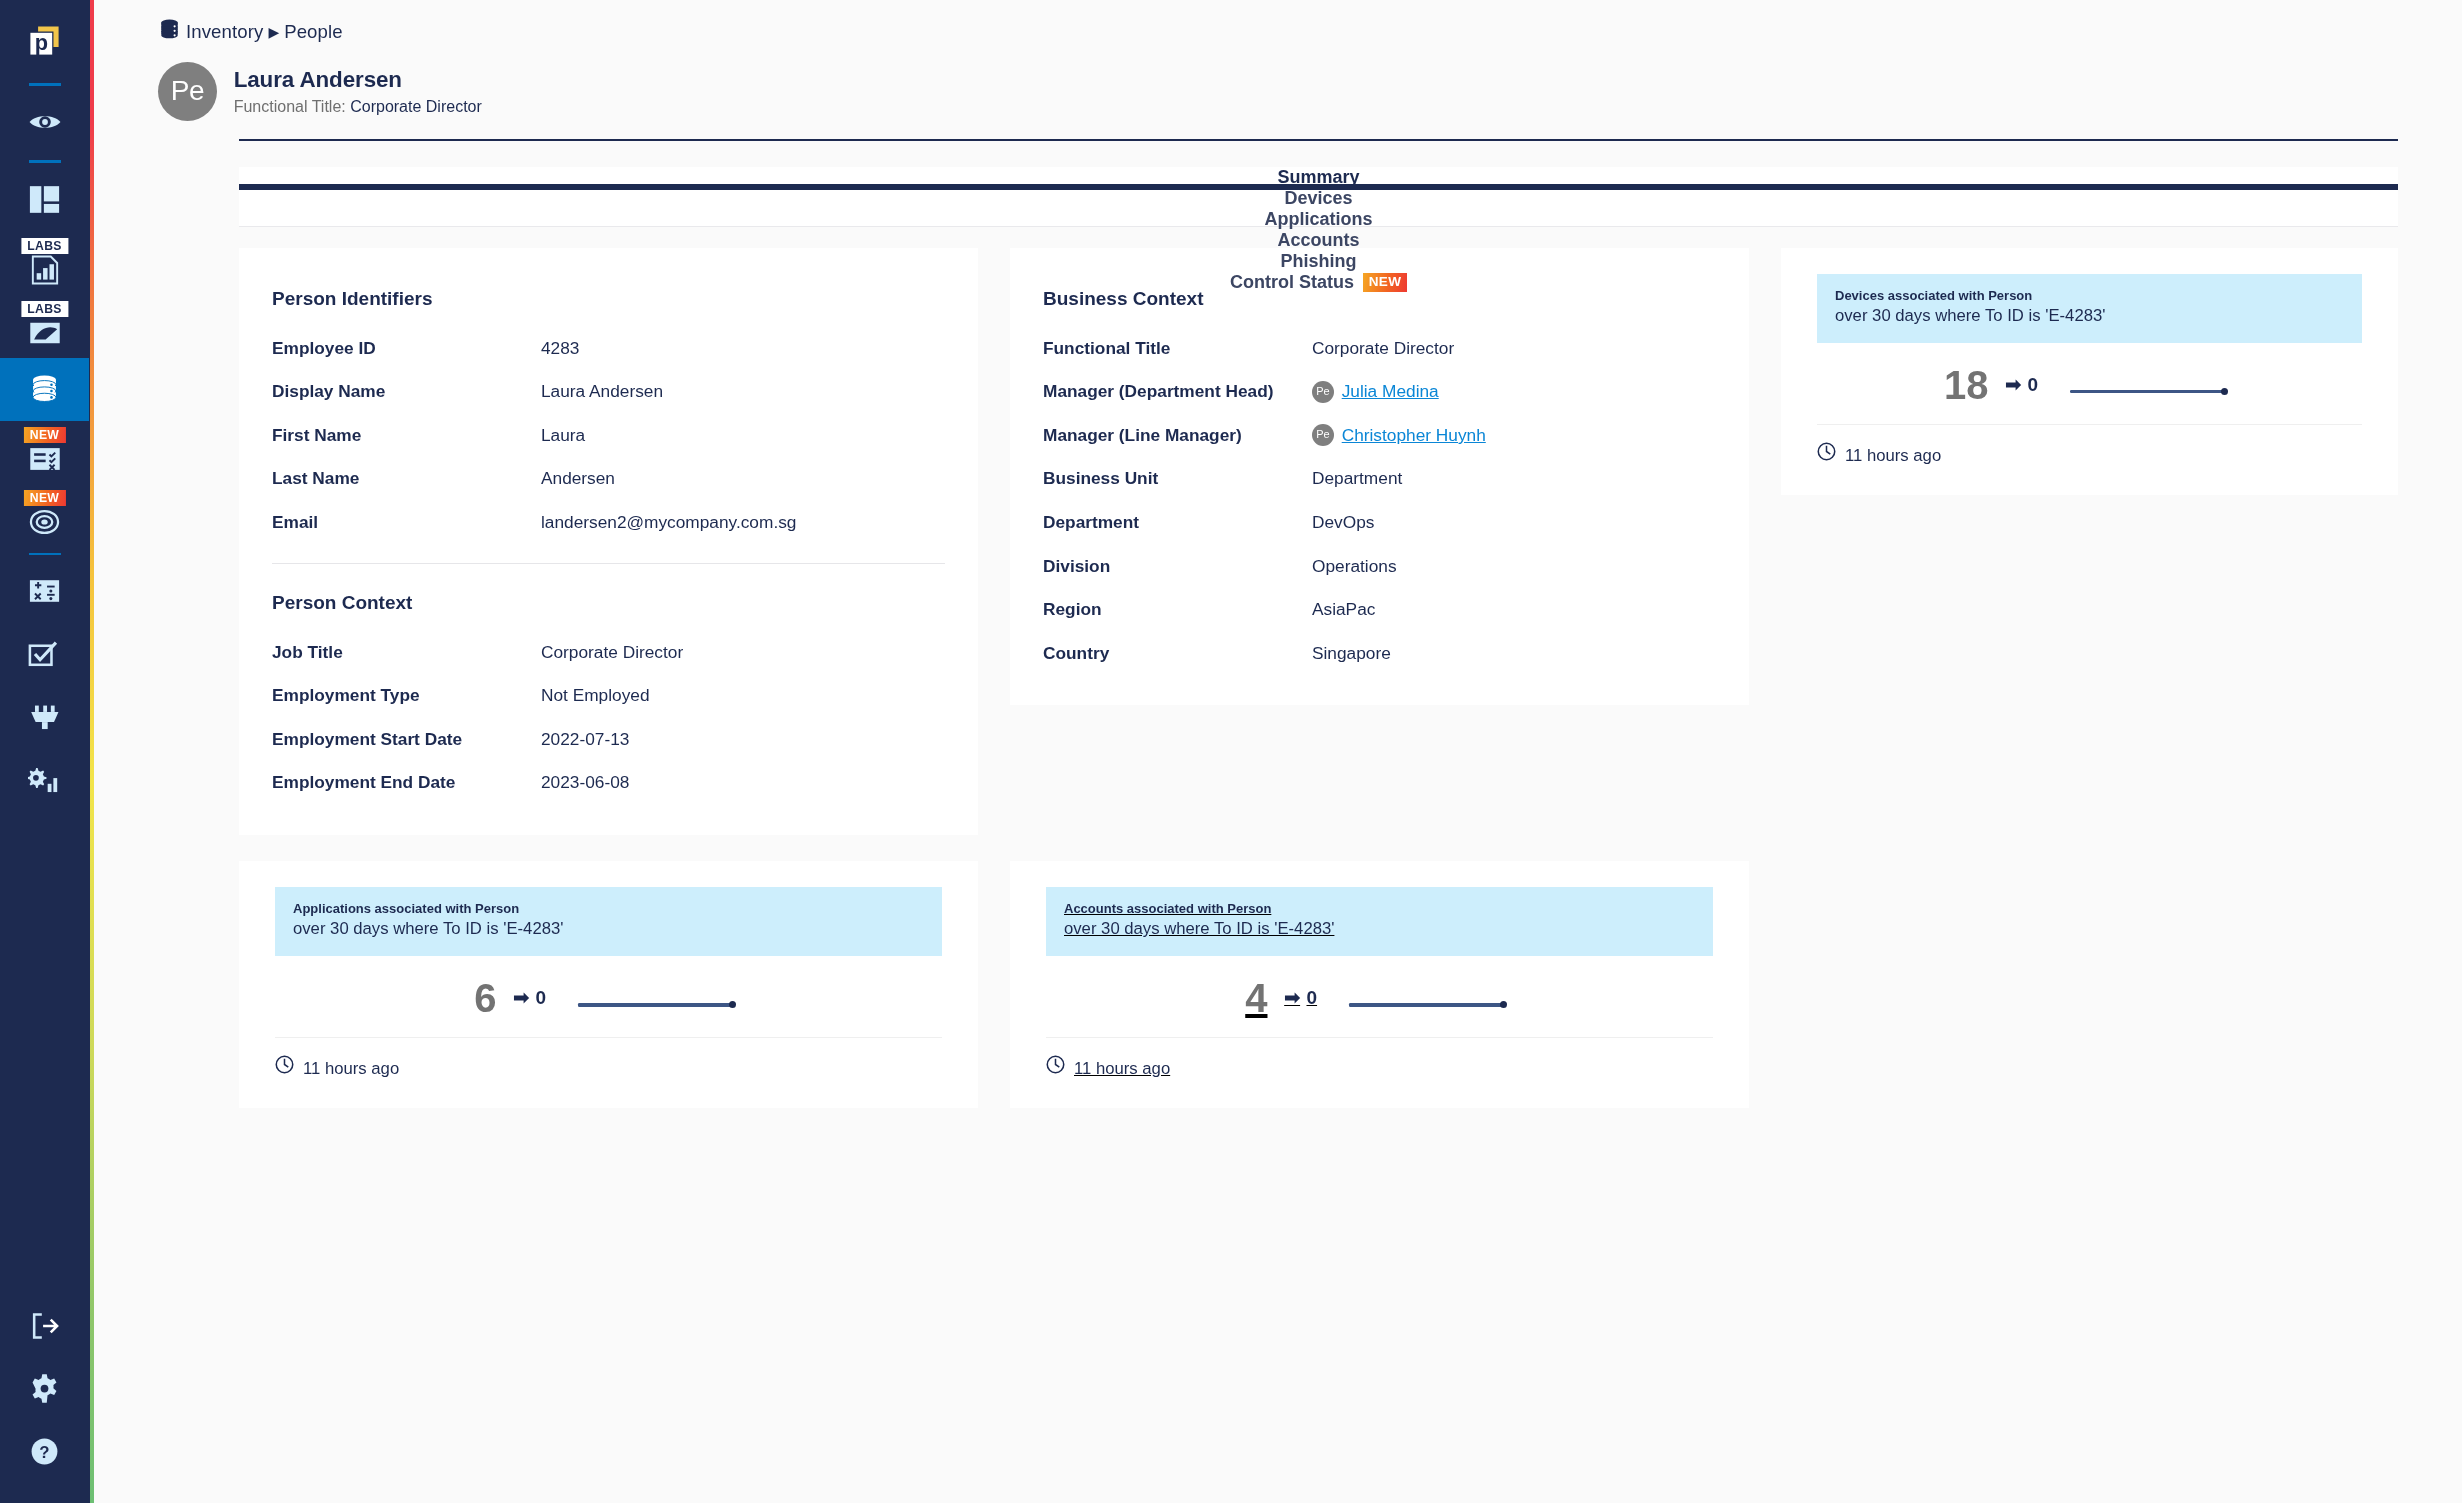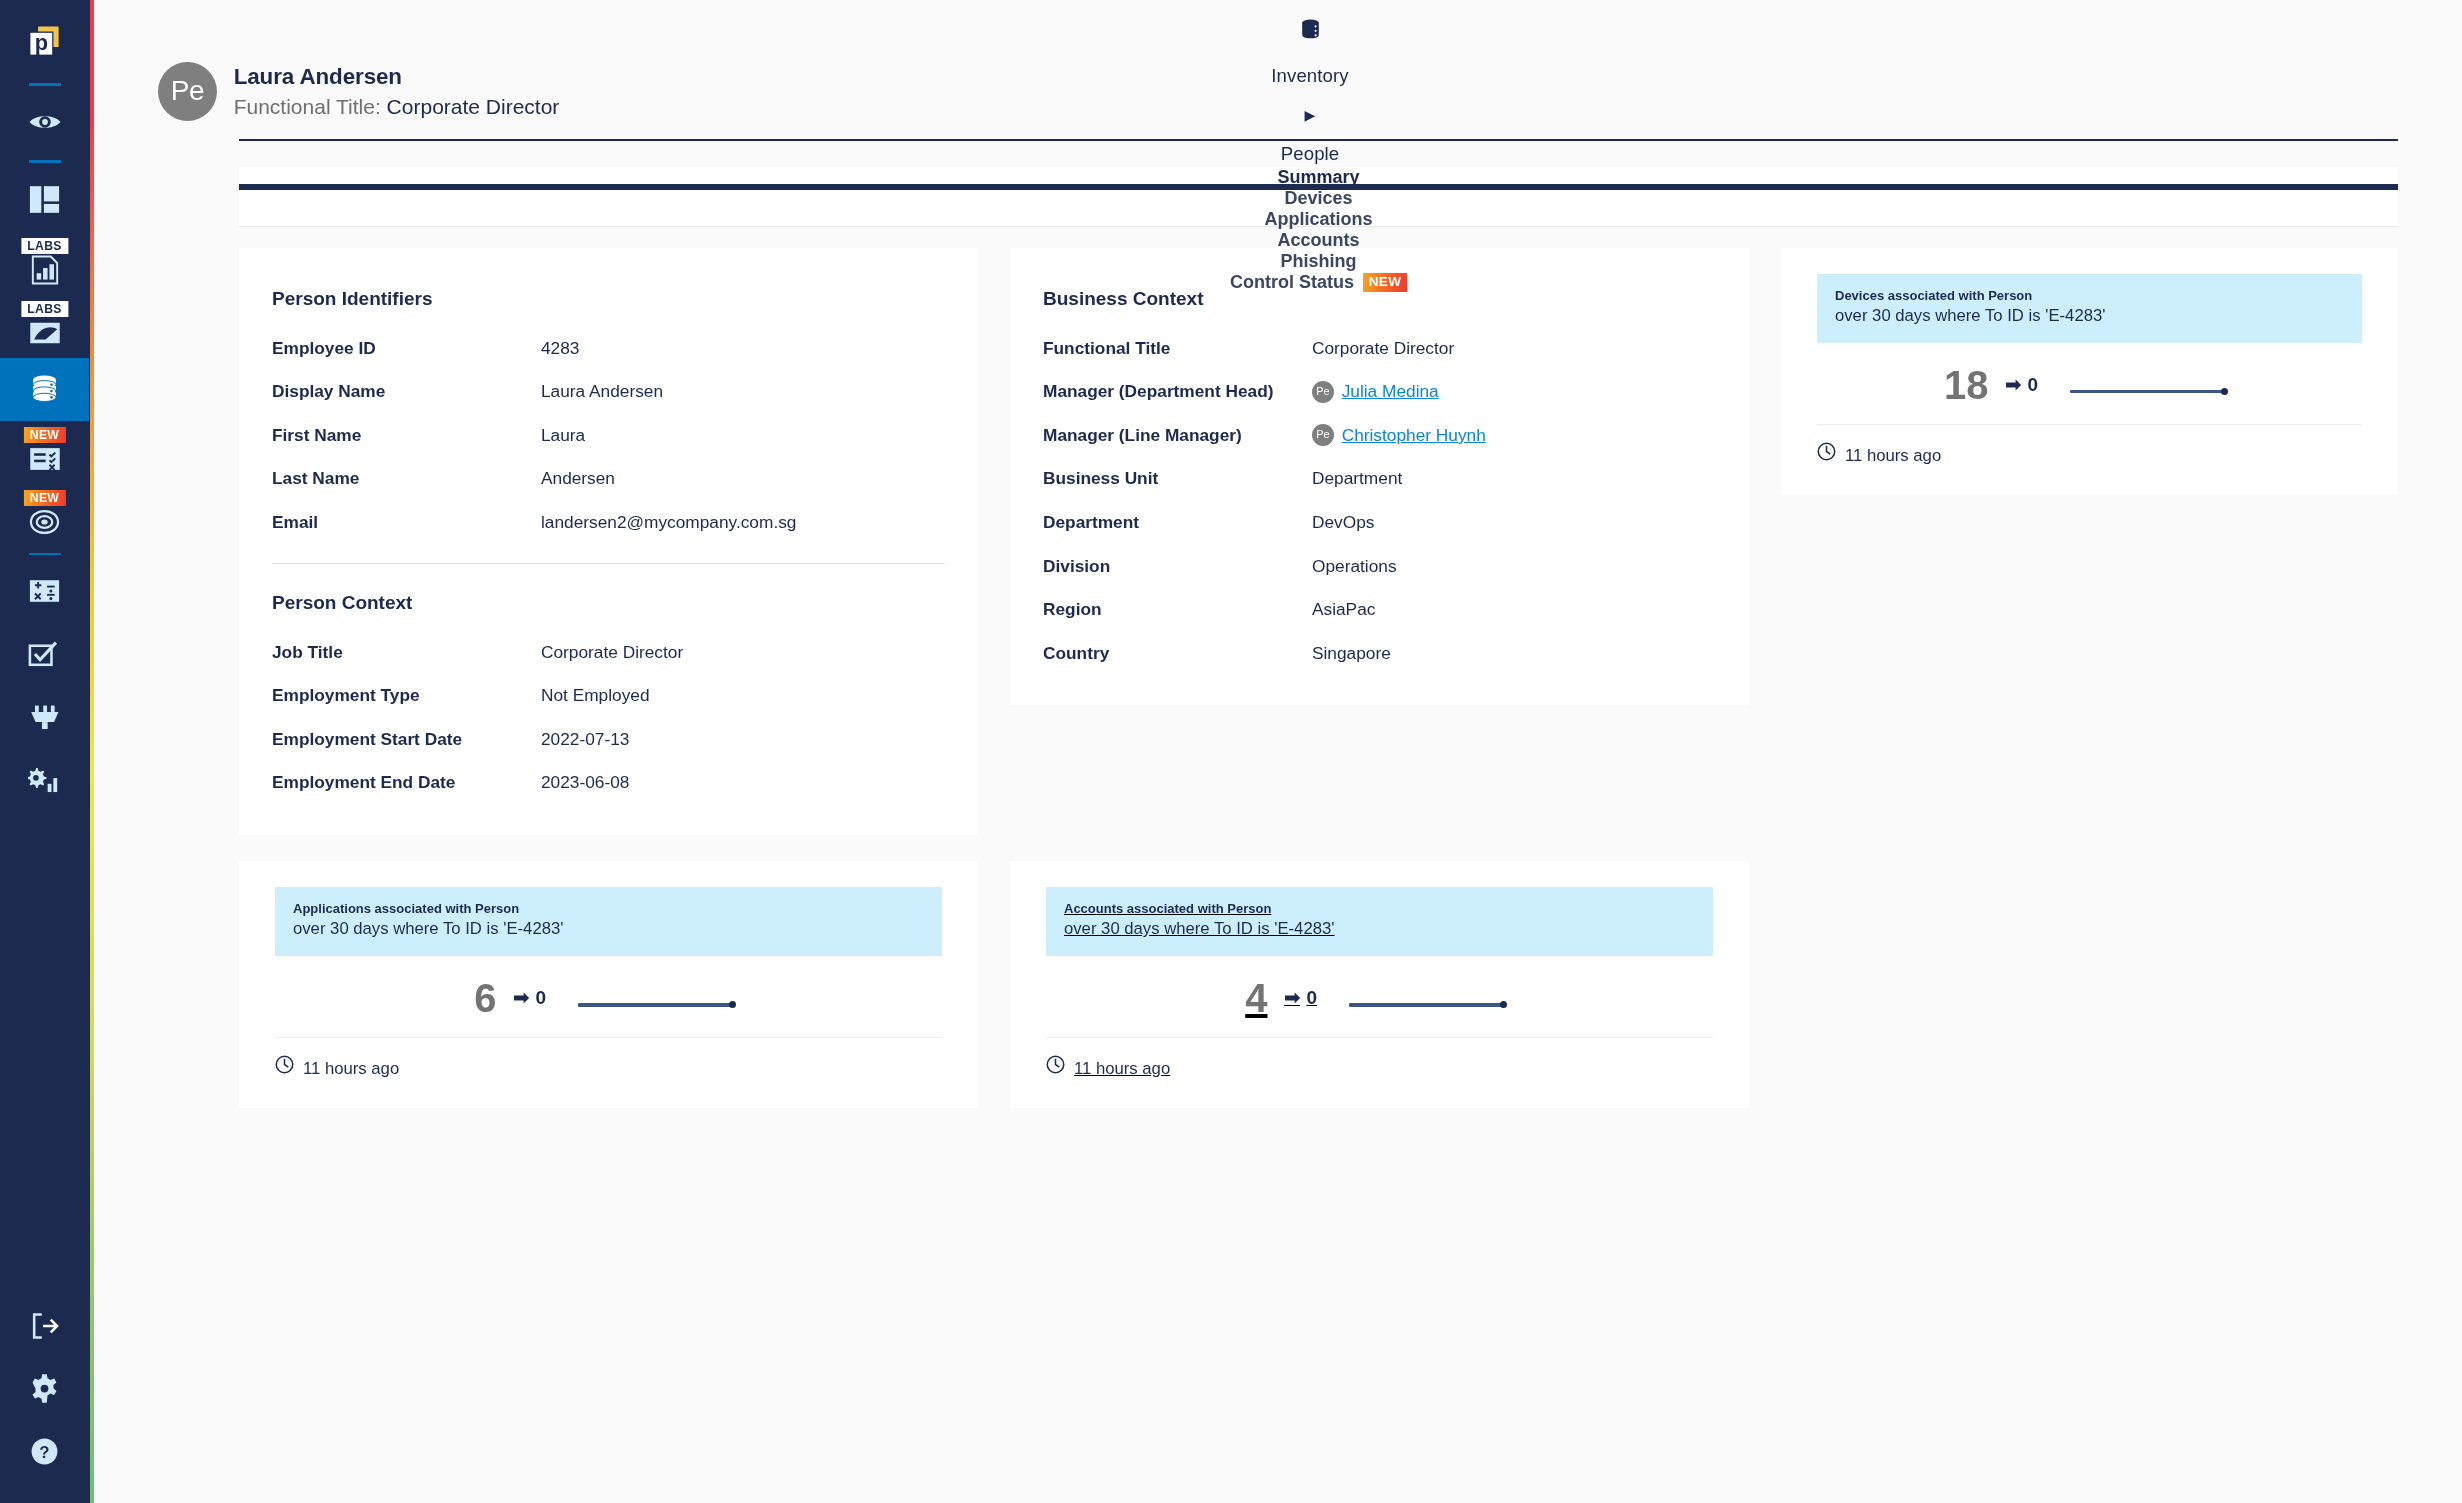--- a/index.html
+++ b/index.html
@@ -82,23 +82,22 @@
   .main {
     flex: 1 1 auto;
     position: relative;
     background: #fafafa;
     min-width: 0;
   }
   .page-head { padding: 18px 0 0 64px; }
   .breadcrumb {
     display: flex;
     align-items: center;
-    gap: 21px;
+    gap: 5px;
     height: 27px;
-    flex-direction: column;
   }
   .breadcrumb .db-ic { display: block; }
   .crumb {
     font-size: 18.6px;
     color: #1d2a50;
     letter-spacing: 0.1px;
   }
   .crumb.link { cursor: pointer; }
   .crumb-sep {
     font-size: 14px;
@@ -124,21 +123,21 @@
     font-weight: 500;
     letter-spacing: -0.3px;
   }
   .person-name {
     font-size: 22.4px;
     font-weight: bold;
     color: #1d2a50;
     letter-spacing: -0.1px;
   }
   .person-sub {
-    font-size: 21px;
+    font-size: 16px;
     color: #6f6f6f;
     margin-top: 5.1px;
   }
   .person-sub b { color: #1d2a50; font-weight: normal; }
 
   .head-rule {
     margin: 18px 64px 0 145px;
     height: 2.6px;
     background: #1d2a50;
   }

